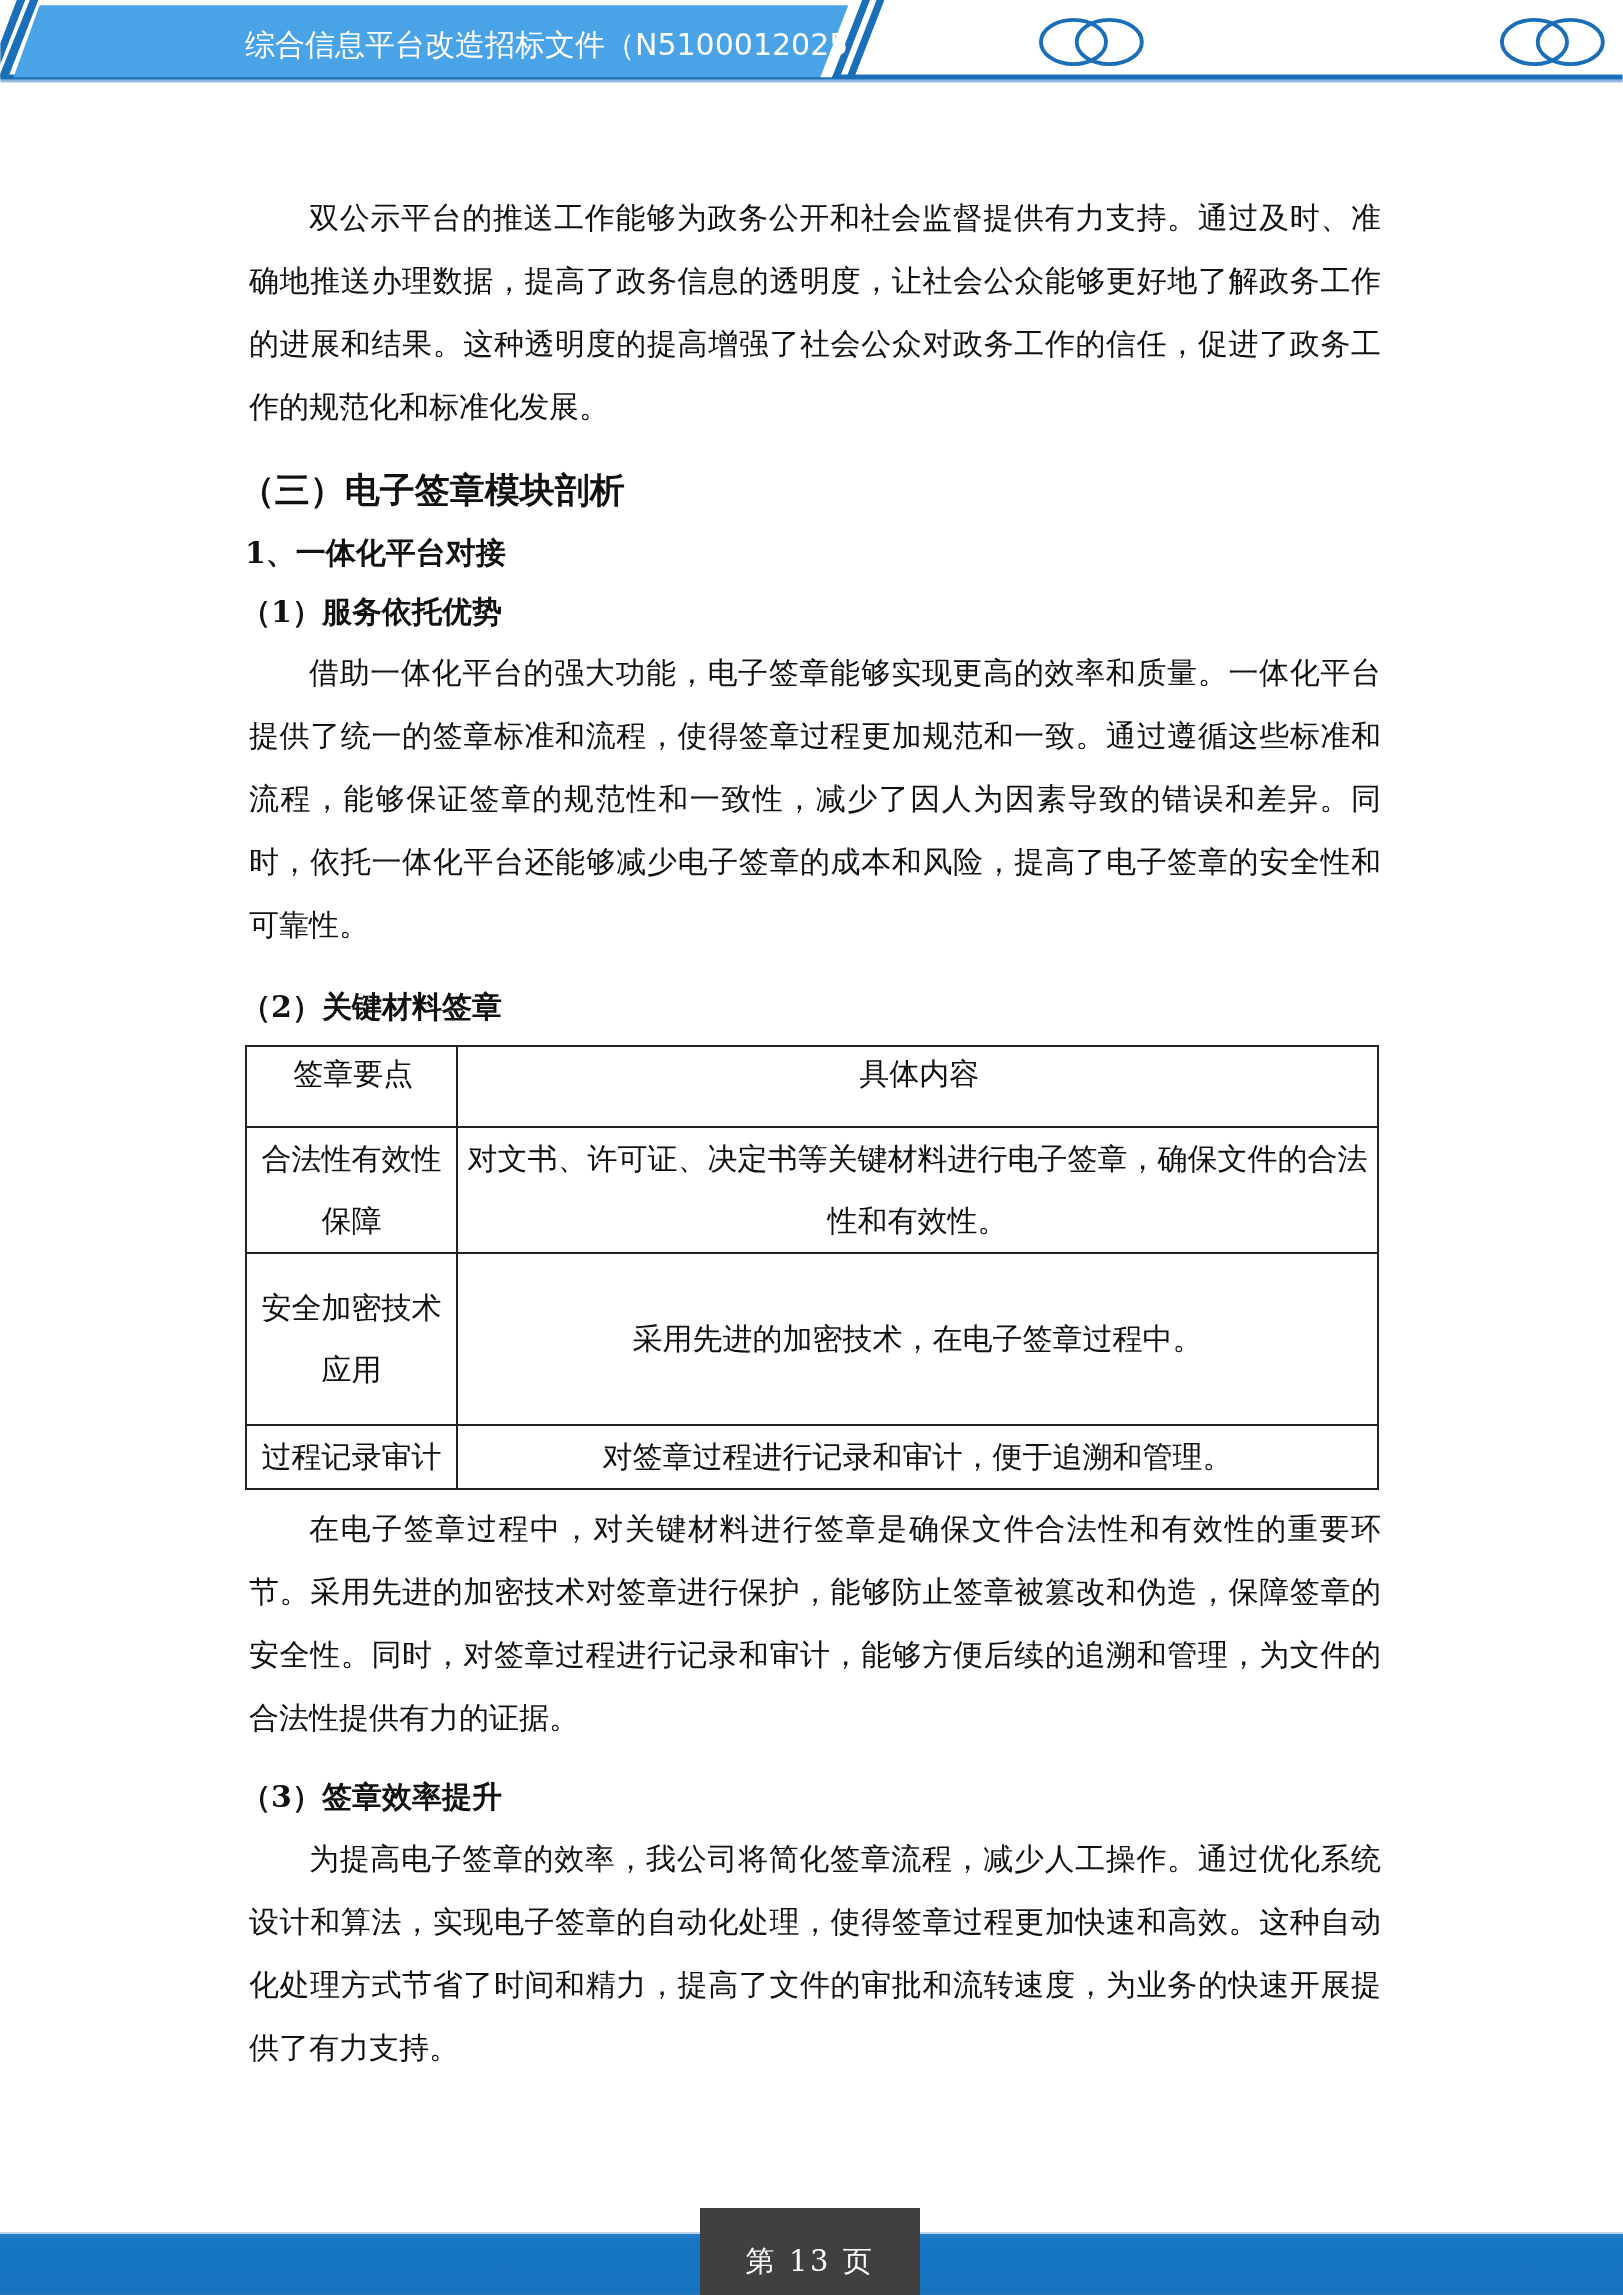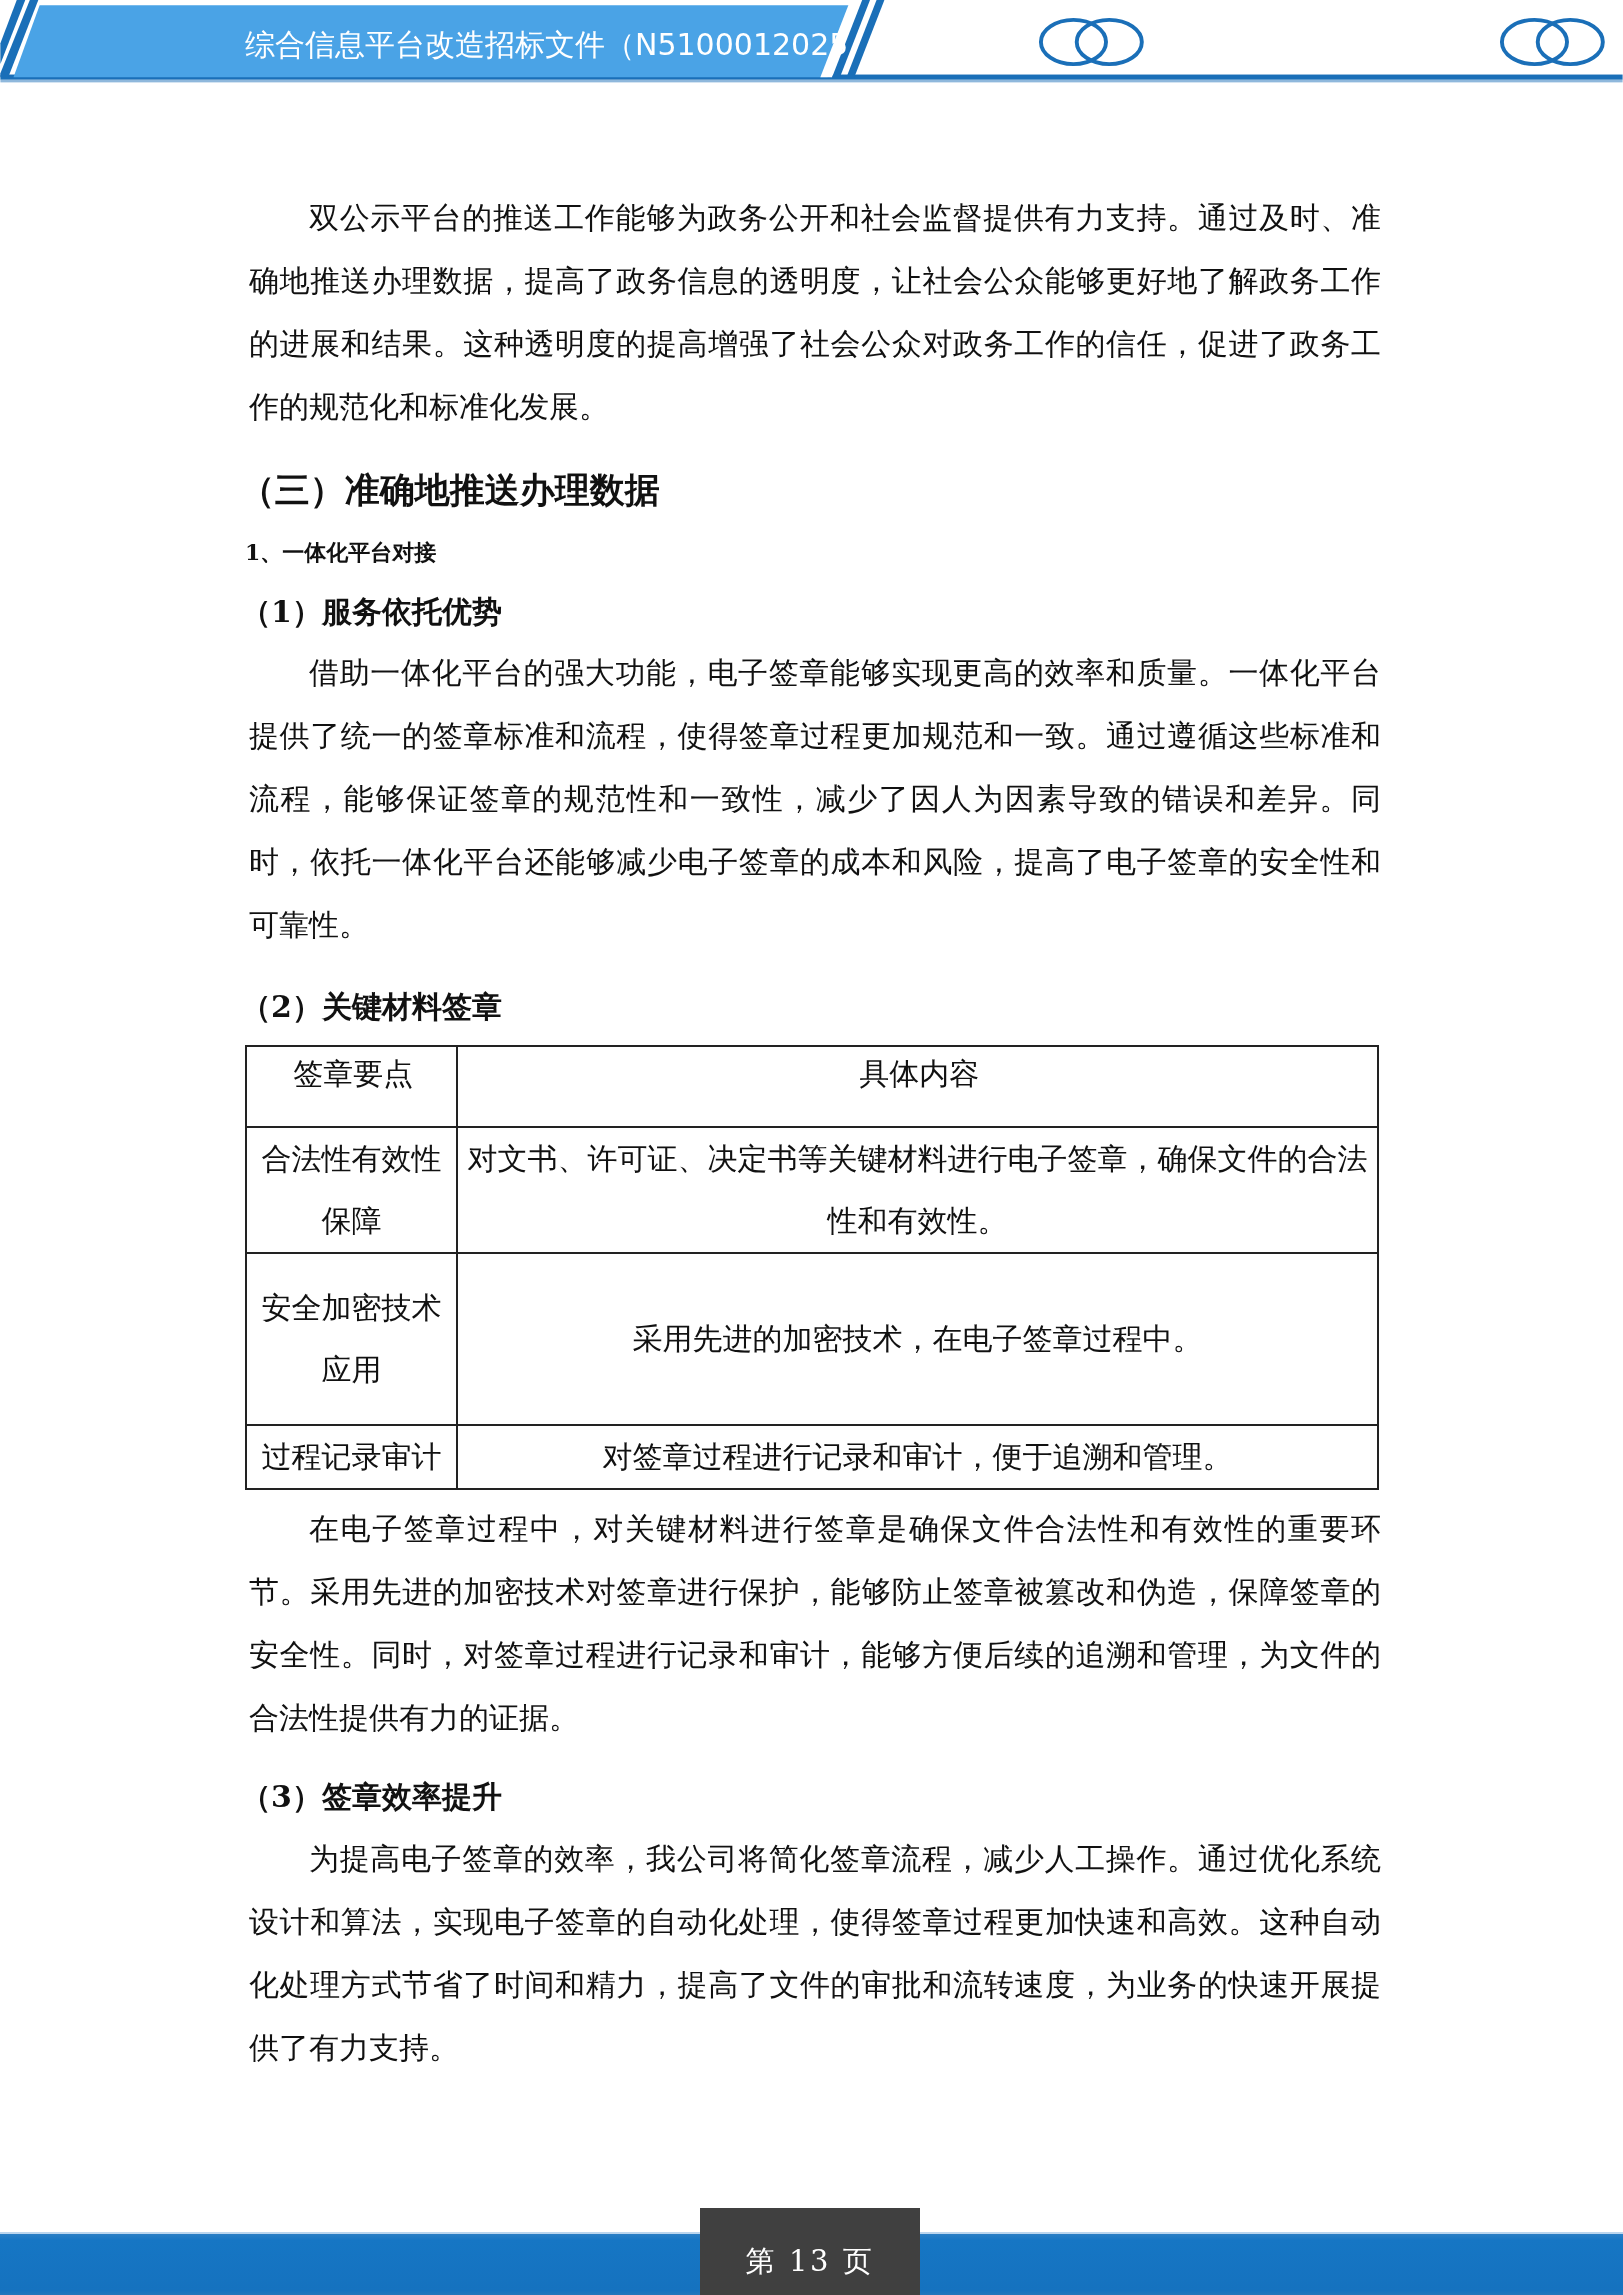--- a/index.html
+++ b/index.html
@@ -19,21 +19,21 @@
     width: 602px; overflow: hidden;
   }
   
   .content { position: absolute; left: 245px; top: 0; width: 1132px; }
   .para {
     position: absolute; left: 4px; width: 1132px;
     font-size: 30px; line-height: 63px; text-align: justify;
     text-indent: 2em; margin: 0;
   }
   .heading-l2 { position: absolute; left: 0; font-size: 35px; line-height: 46px; margin: 0; white-space: nowrap; }
-  .heading-l3 { position: absolute; left: 0; font-size: 22px; line-height: 39px; margin: 0; white-space: nowrap; }
+  .heading-l3 { position: absolute; left: 0; font-size: 30px; line-height: 39px; margin: 0; white-space: nowrap; }
   .heading-l4 { position: absolute; left: 0; font-size: 30px; line-height: 39px; margin: 0; white-space: nowrap; }
 
   table.keypoints {
     position: absolute; left: 0; top: 1045px; width: 1134px;
     border-collapse: collapse; font-size: 30px;
   }
   table.keypoints td, table.keypoints th {
     border: 2px solid #222; font-weight: normal; text-align: center; vertical-align: middle;
     padding: 0 2.6px; line-height: 62px;
   }
@@ -83,21 +83,21 @@
   </svg>
   <svg style="position:absolute;left:1495px;top:14.4px" width="118" height="56" viewBox="0 0 180 86">
     <ellipse cx="60" cy="43" rx="50" ry="34" fill="none" stroke="#1a6fb8" stroke-width="6"></ellipse>
     <ellipse cx="115" cy="43" rx="50" ry="34" fill="none" stroke="#1a6fb8" stroke-width="6"></ellipse>
   </svg>
 </div>
 
 <div class="content">
   <p class="para" style="top:186px">双公示平台的推送工作能够为政务公开和社会监督提供有力支持。通过及时、准确地推送办理数据，提高了政务信息的透明度，让社会公众能够更好地了解政务工作的进展和结果。这种透明度的提高增强了社会公众对政务工作的信任，促进了政务工作的规范化和标准化发展。</p>
 
-  <h2 class="heading-l2" style="top:467px; left:-5.2px">（三）准确地推送办理数据</h2>
+  <h2 class="heading-l2" style="top:467px; left:-5.2px">（三）电子签章模块剖析</h2>
   <h3 class="heading-l3" style="top:533px">1、一体化平台对接</h3>
 
   <h4 class="heading-l4" style="top:592px; left:-3.9px">（1）服务依托优势</h4>
   <p class="para" style="top:641px">借助一体化平台的强大功能，电子签章能够实现更高的效率和质量。一体化平台提供了统一的签章标准和流程，使得签章过程更加规范和一致。通过遵循这些标准和流程，能够保证签章的规范性和一致性，减少了因人为因素导致的错误和差异。同时，依托一体化平台还能够减少电子签章的成本和风险，提高了电子签章的安全性和可靠性。</p>
 
   <h4 class="heading-l4" style="top:987px; left:-3.9px">（2）关键材料签章</h4>
 
   <table class="keypoints">
     <colgroup>
         <col class="c1">

